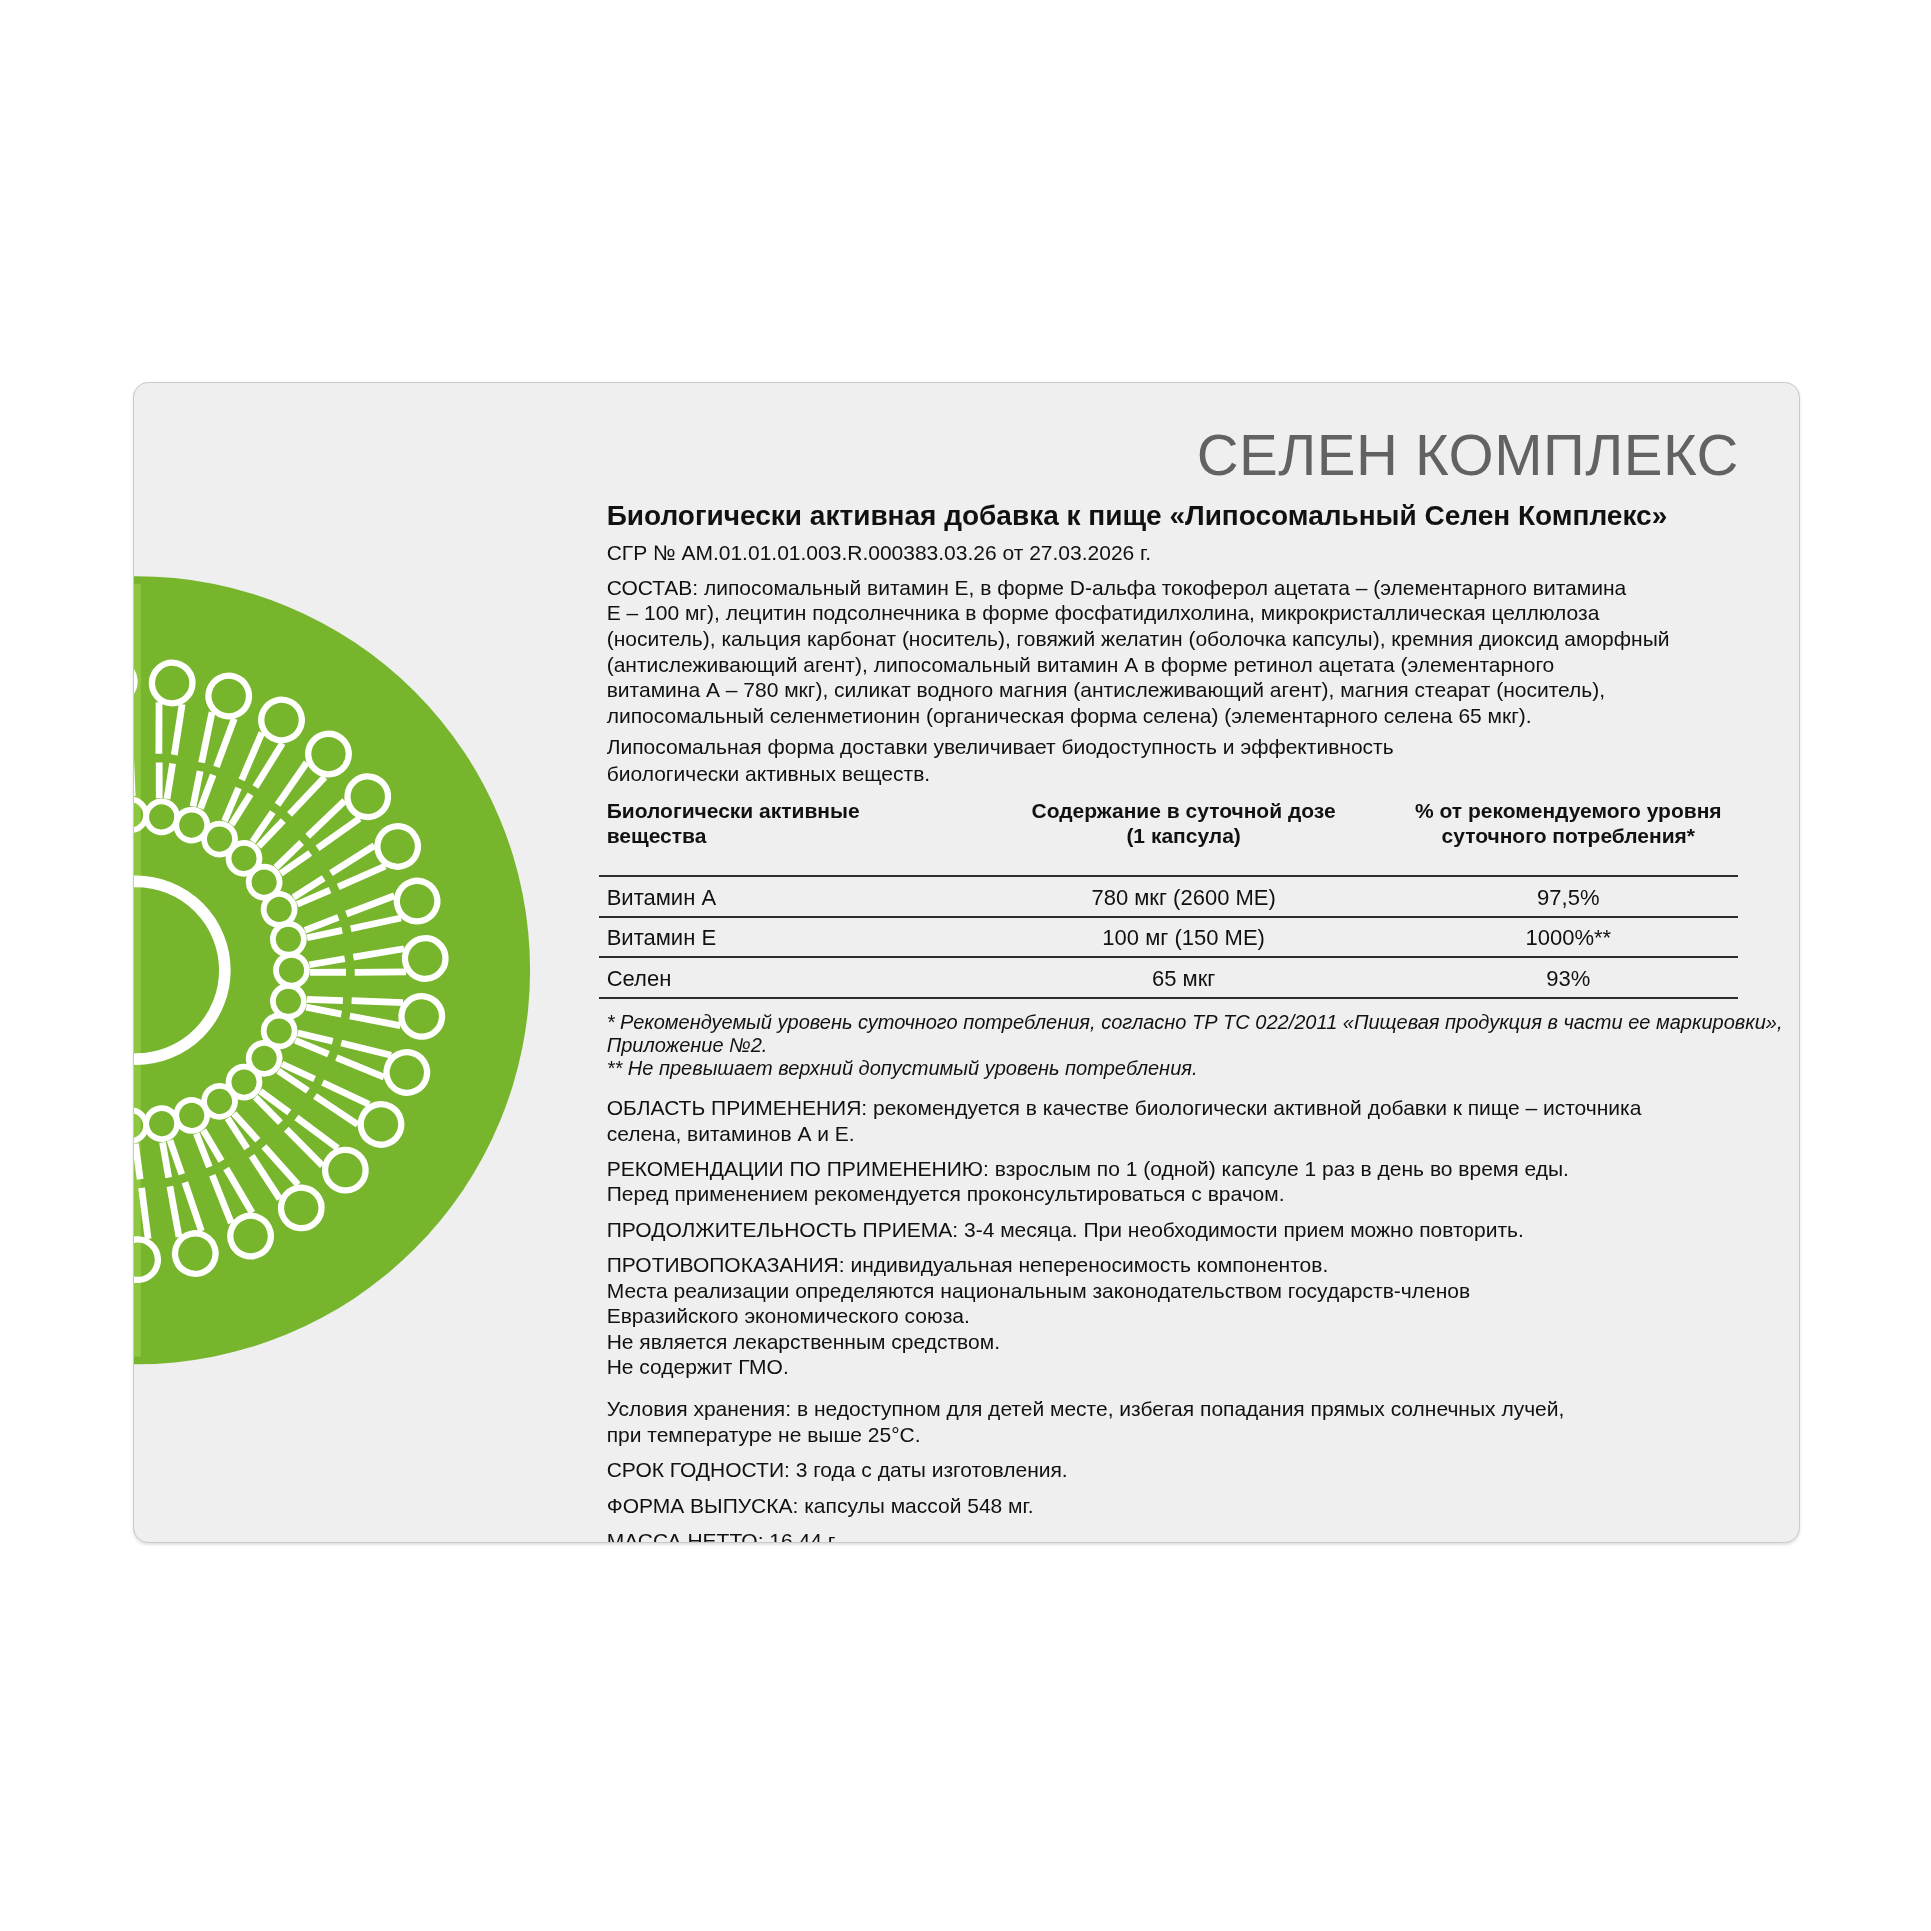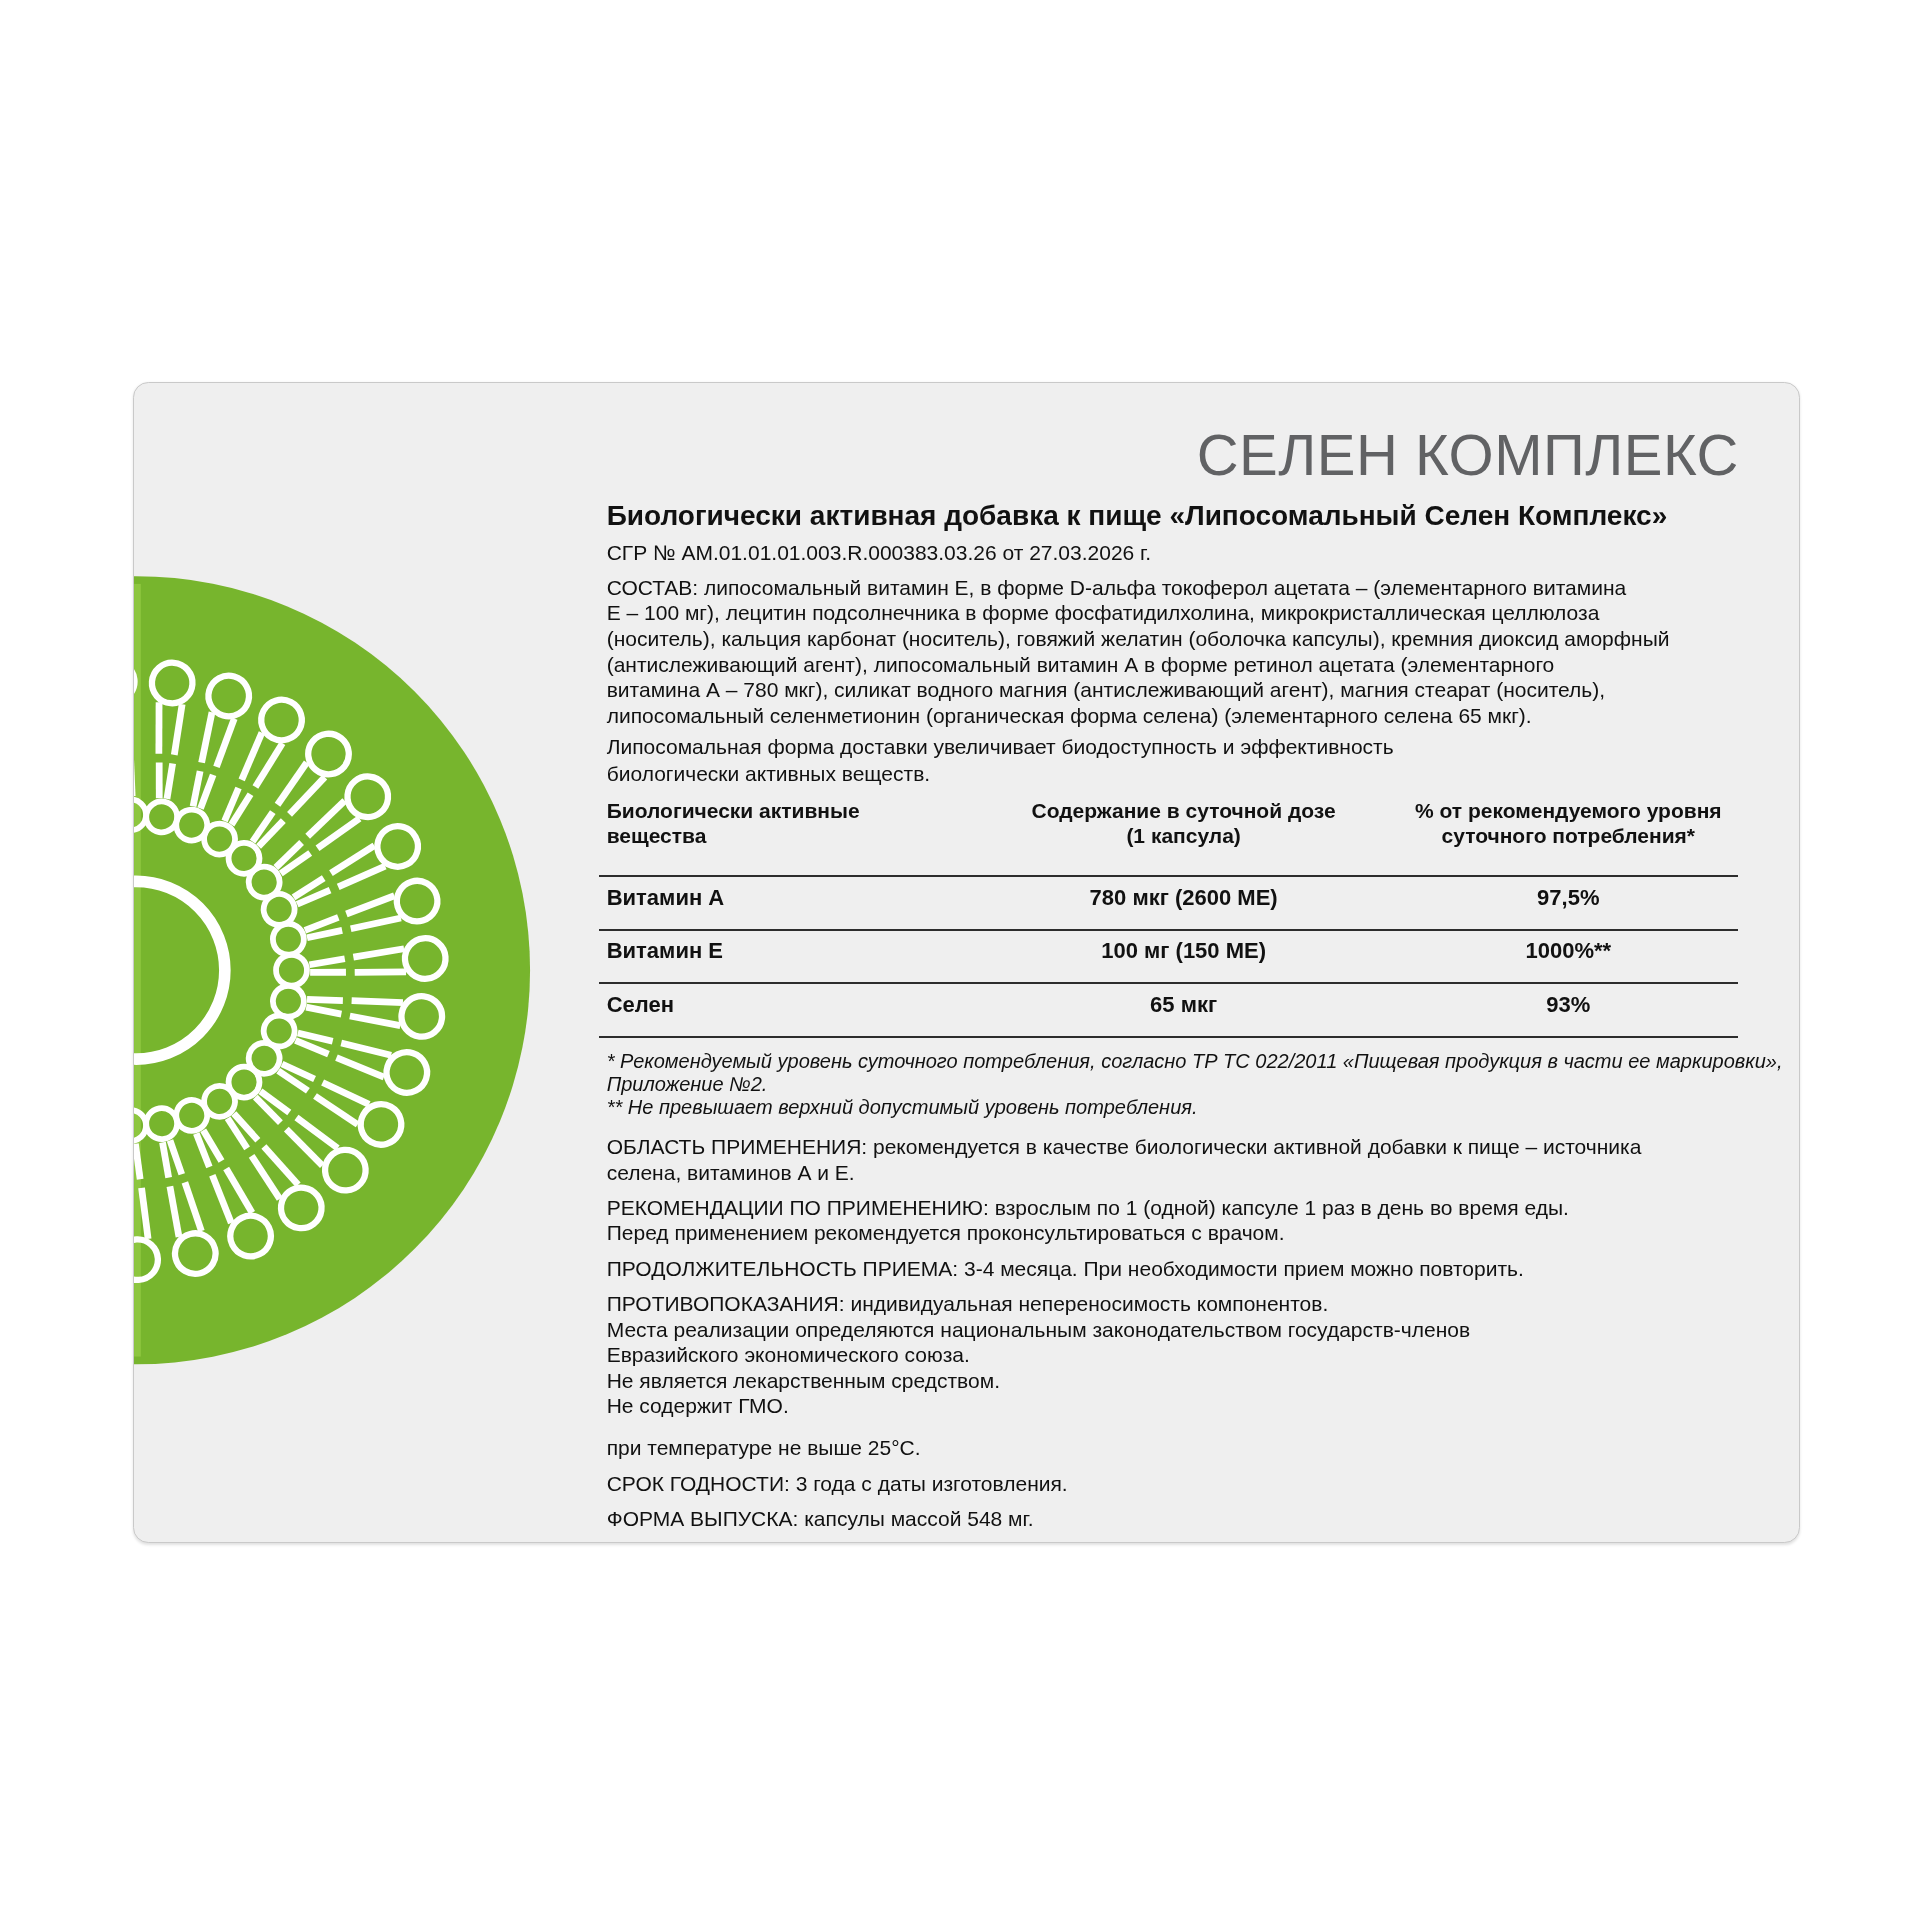--- a/index.html
+++ b/index.html
@@ -37,21 +37,21 @@
   .comp{margin:8.7px 0 0 7.7px;font-size:21px;line-height:25.6px;}
   .note{margin:4.8px 0 0 7.7px;font-size:21px;line-height:27px;}
 
   table.nutrients{margin-top:10.6px;width:1139px;border-collapse:collapse;table-layout:fixed;}
   table.nutrients th,table.nutrients td{border-bottom:2.9px solid var(--rule,#2d2d2d);}
   table.nutrients thead th{font-weight:bold;font-size:21px;line-height:25px;vertical-align:top;padding:0 0 27px 0;}
   table.nutrients .c1{width:32%;text-align:left;}
   table.nutrients .c2{width:38%;text-align:center;}
   table.nutrients .c3{width:30%;text-align:center;}
   table.nutrients th.c1,table.nutrients td.c1{padding-left:7.7px;}
-  table.nutrients tbody td{font-size:22px;font-weight:bold;padding-top:7.7px;padding-bottom:18px;margin-left:10px;}
+  table.nutrients tbody td{font-size:22px;font-weight:normal;padding-top:7.7px;padding-bottom:5px;margin-left:10px;}
 
   .footnotes{margin:12.6px 0 0 7.7px;font-size:20px;line-height:23px;font-style:italic;}
   .sections{margin:14.5px 0 0 7.7px;font-size:21px;line-height:25.6px;}
   .sec{margin-top:9.7px;}
   .sec:first-child{margin-top:0;}
   .sec.sec-gap{margin-top:16.4px;}
 </style>
 </head>
 <body>
 
@@ -330,20 +330,21 @@
           <div class="line"><span class="b">ПРОДОЛЖИТЕЛЬНОСТЬ ПРИЕМА:</span><span> 3-4 месяца. При необходимости прием можно повторить.</span></div>
         </div>
       <div class="sec">
           <div class="line"><span class="b">ПРОТИВОПОКАЗАНИЯ:</span><span> индивидуальная непереносимость компонентов.</span></div>
           <div class="line"><span>Места реализации определяются национальным законодательством государств-членов</span></div>
           <div class="line"><span>Евразийского экономического союза.</span></div>
           <div class="line"><span>Не является лекарственным средством.</span></div>
           <div class="line"><span>Не содержит ГМО.</span></div>
         </div>
       <div class="sec sec-gap">
+          <div class="line"><span class="b">Условия хранения:</span><span> в недоступном для детей месте, избегая попадания прямых солнечных лучей,</span></div>
           <div class="line"><span>при температуре не выше 25°С.</span></div>
         </div>
       <div class="sec">
           <div class="line"><span class="b">СРОК ГОДНОСТИ:</span><span> 3 года с даты изготовления.</span></div>
         </div>
       <div class="sec">
           <div class="line"><span class="b">ФОРМА ВЫПУСКА:</span><span> капсулы массой 548 мг.</span></div>
         </div>
       <div class="sec">
           <div class="line"><span class="b">МАССА НЕТТО:</span><span> 16,44 г.</span></div>

